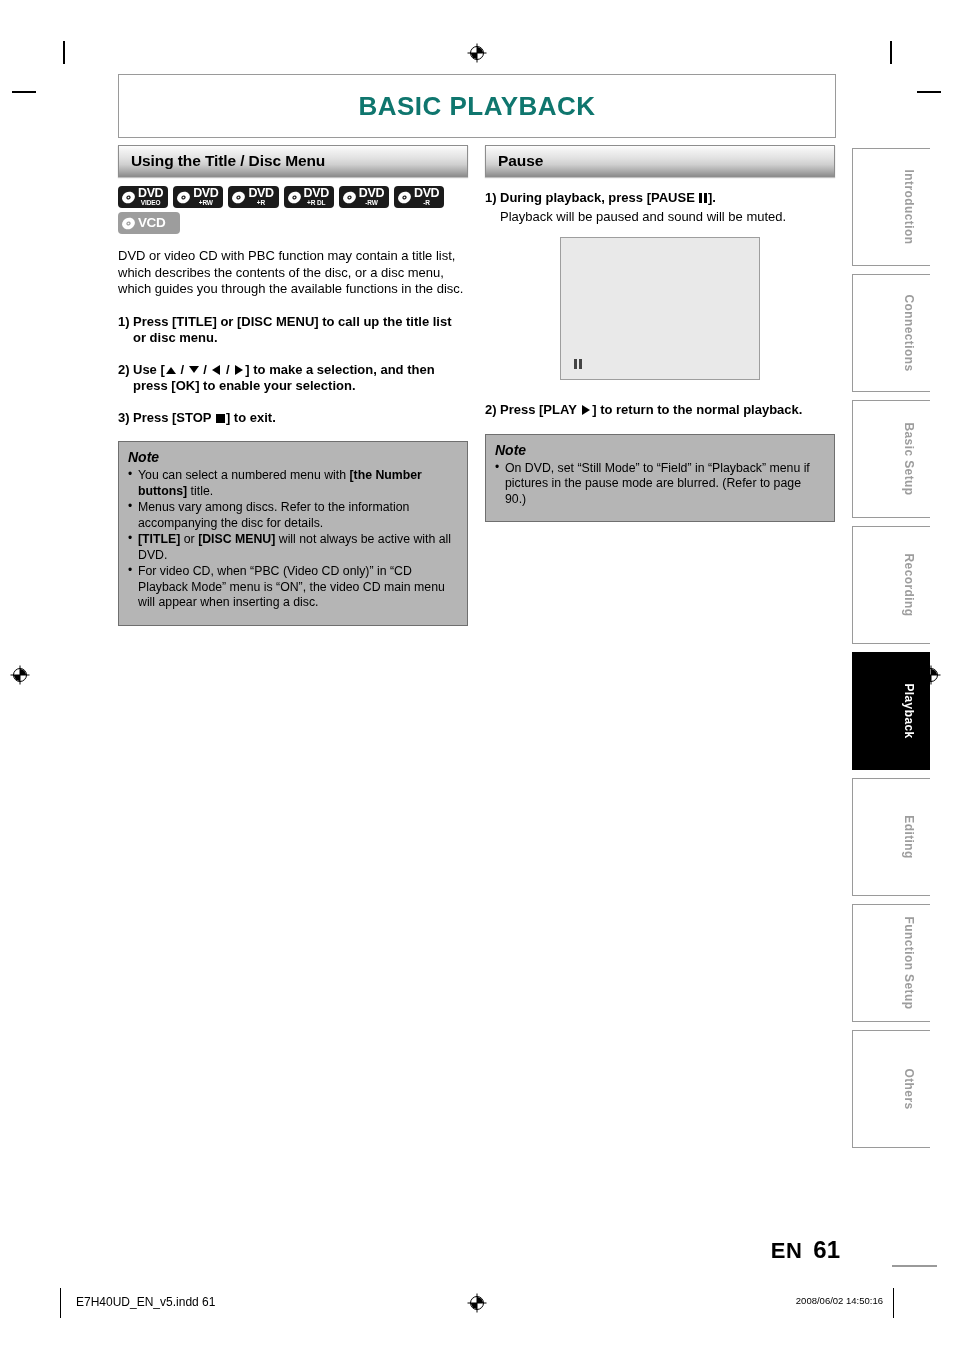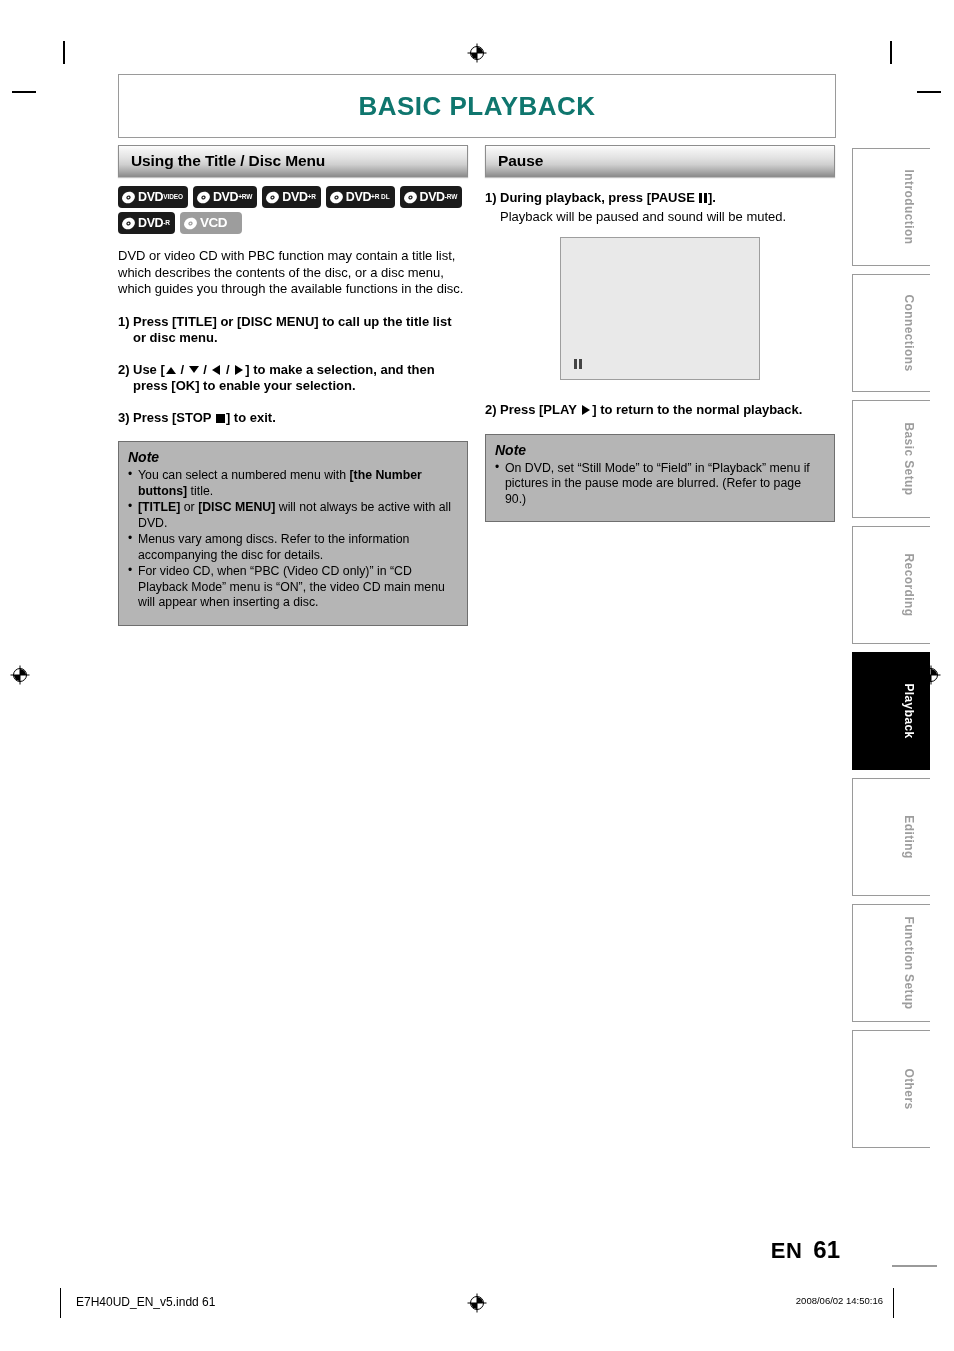--- a/index.html
+++ b/index.html
@@ -109,21 +109,21 @@
     color: #fff;
   }
   .badge.gray { background: #9d9d9d; }
   .badge .disc {
     width: 15px; height: 15px;
     margin-right: 2px;
     flex: none;
   }
   .badge .txt {
     display: flex;
-    flex-direction: row;
+    flex-direction: column;
     align-items: center;
     line-height: 1;
   }
   .badge .main {
     font-size: 12.5px;
     font-weight: bold;
     letter-spacing: -0.4px;
   }
   .badge .sub {
     font-size: 6.5px;
@@ -478,22 +478,22 @@
         <div class="step">
           <span class="num">3)</span>
           <span class="body"><span>Press [STOP </span><span class="g-stop"></span><span>] to exit.</span></span>
         </div>
       </div>
 
       <div class="note">
         <div class="note-title">Note</div>
         <ul>
           <li><span style="font-weight:normal">You can select a numbered menu with </span><b>[the Number buttons]</b><span style="font-weight:normal"> title.</span></li>
+          <li>Menus vary among discs. Refer to the information accompanying the disc for details.</li>
           <li><b>[TITLE]</b> or <b>[DISC MENU]</b> will not always be active with all DVD.</li>
-          <li>Menus vary among discs. Refer to the information accompanying the disc for details.</li>
           <li>For video CD, when “PBC (Video CD only)” in “CD Playback Mode” menu is “ON”, the video CD main menu will appear when inserting a disc.</li>
         </ul>
       </div>
 
     </div>
 
     <div class="col col-right">
 
       <div class="section-bar">
         <span class="label">Pause</span>

